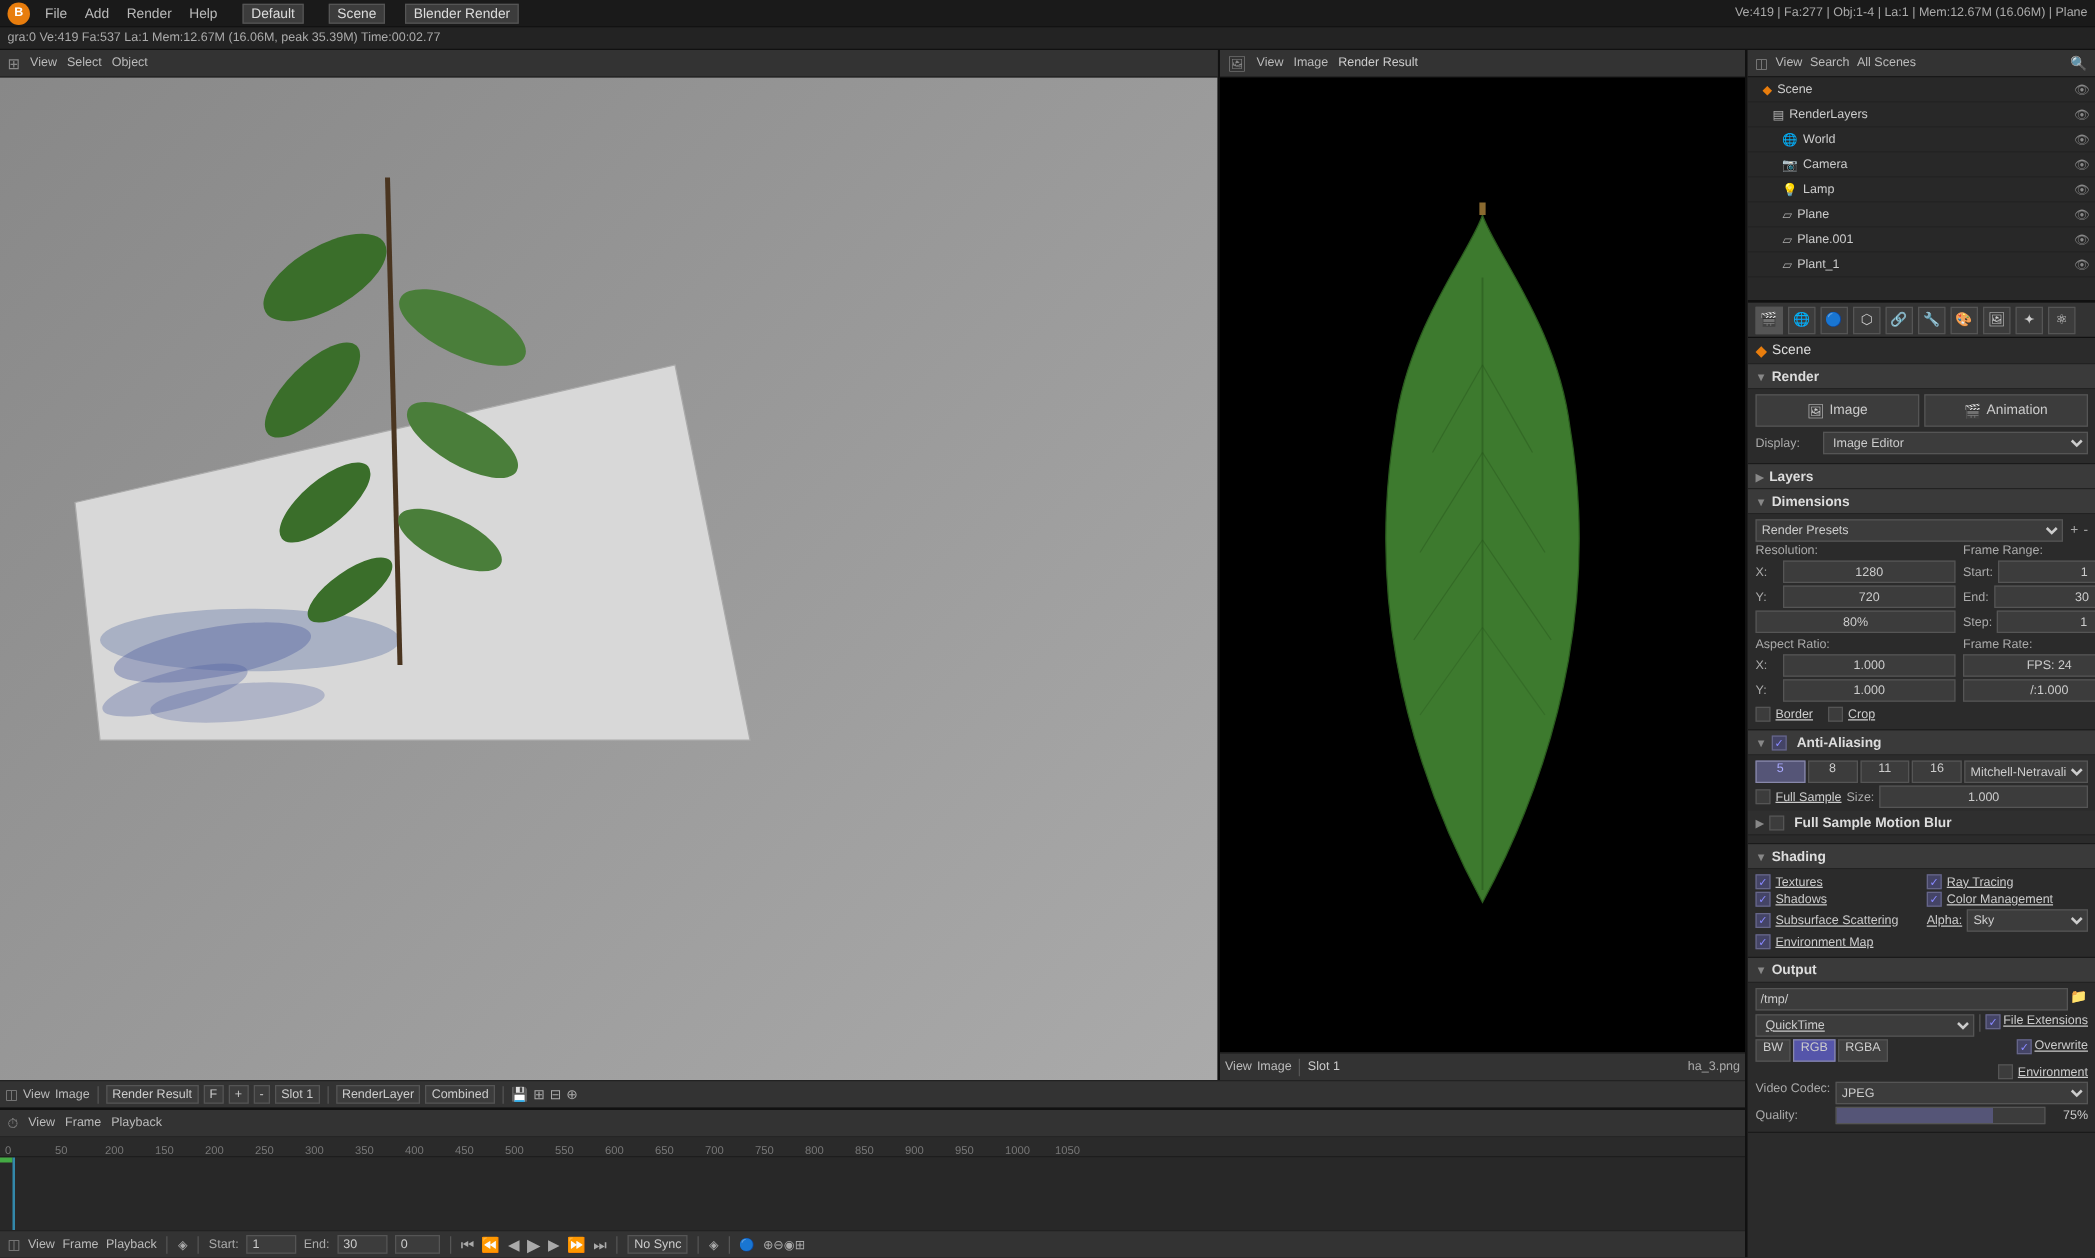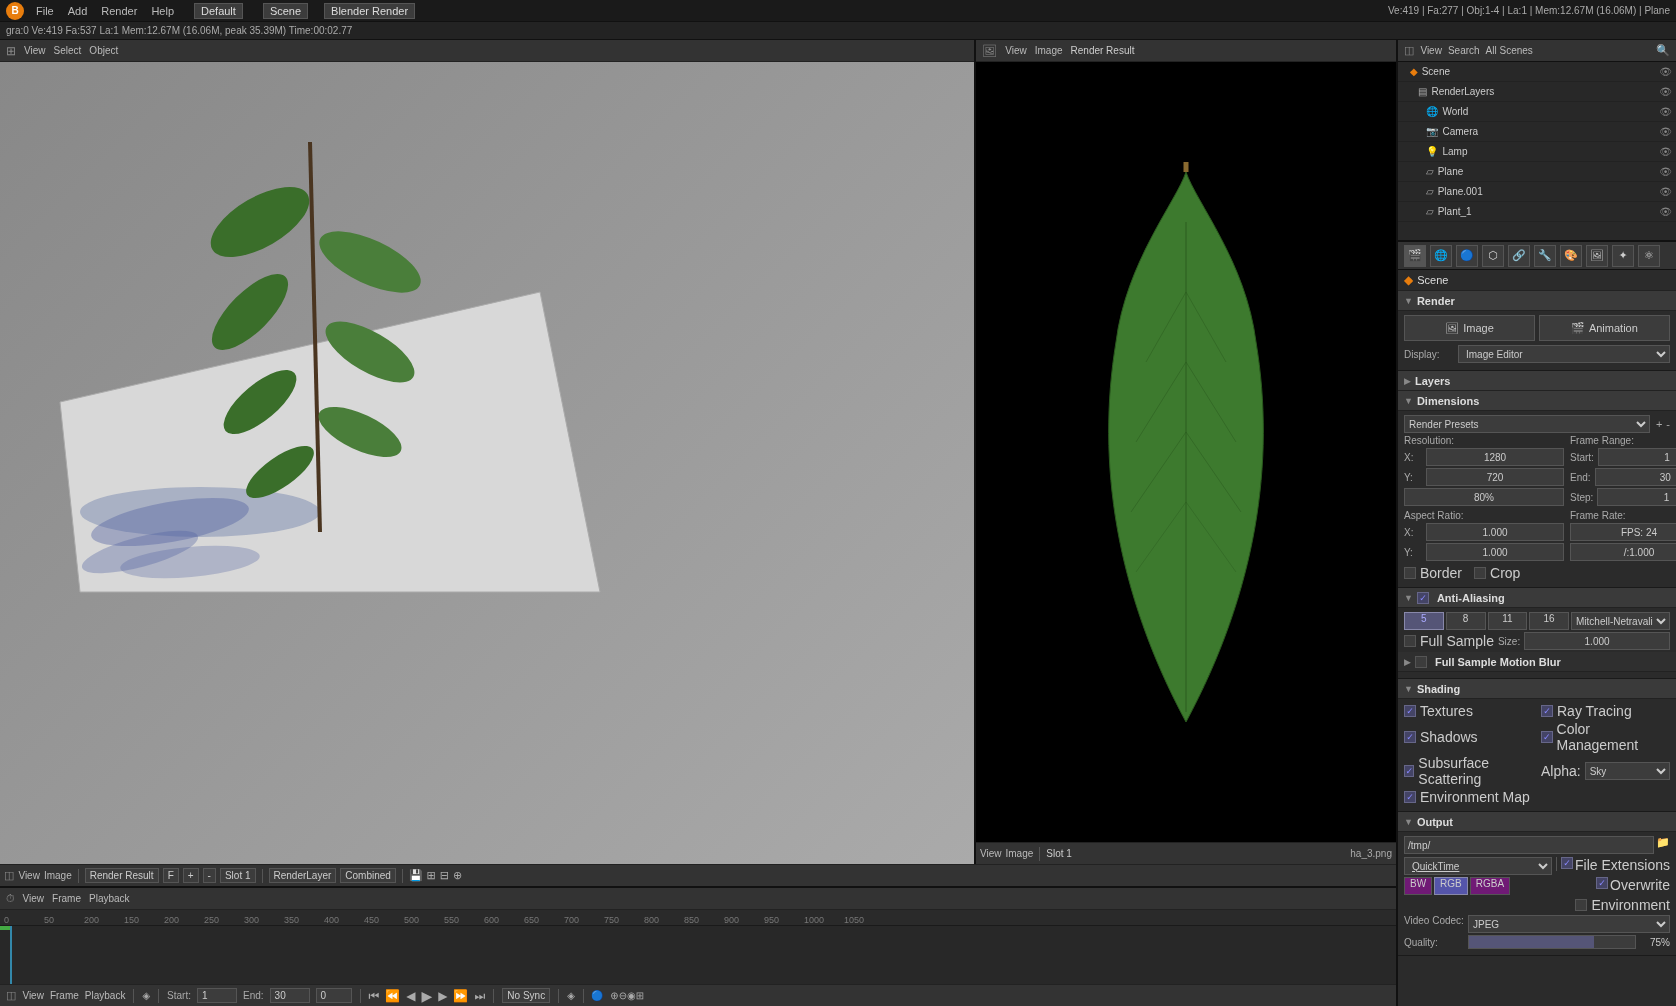--- a/index.html
+++ b/index.html
@@ -401,21 +401,21 @@
       font-size: 10px;
     }
 
     .checkbox-row {
       display: flex;
       align-items: center;
       gap: 4px;
       margin-bottom: 2px;
     }
     .cb { width: 12px; height: 12px; background: #3c3c3c; border: 1px solid #555; display: flex; align-items: center; justify-content: center; cursor: pointer; }
-    .cb-label { font-size: 14px; color: #ccc; }
+    .cb-label { font-size: 10px; color: #ccc; text-decoration: underline; }
 
     
     .shading-grid {
       display: grid;
       grid-template-columns: 1fr 1fr;
       gap: 2px 8px;
       margin-bottom: 2px;
     }
     .shading-item {
       display: flex;
@@ -439,21 +439,21 @@
       font-size: 10px;
       padding: 0 3px;
     }
     .output-format-row {
       display: flex;
       gap: 2px;
       margin-bottom: 2px;
     }
     .fmt-btn {
       height: 18px;
-      background: #701a75;
+      background: #404040;
       border: 1px solid #555;
       color: #ccc;
       font-size: 10px;
       padding: 0 5px;
       cursor: pointer;
     }
     .fmt-btn.active { background: #55a; border-color: #88a; }
     .color-depth-row {
       display: flex;
       gap: 2px;

